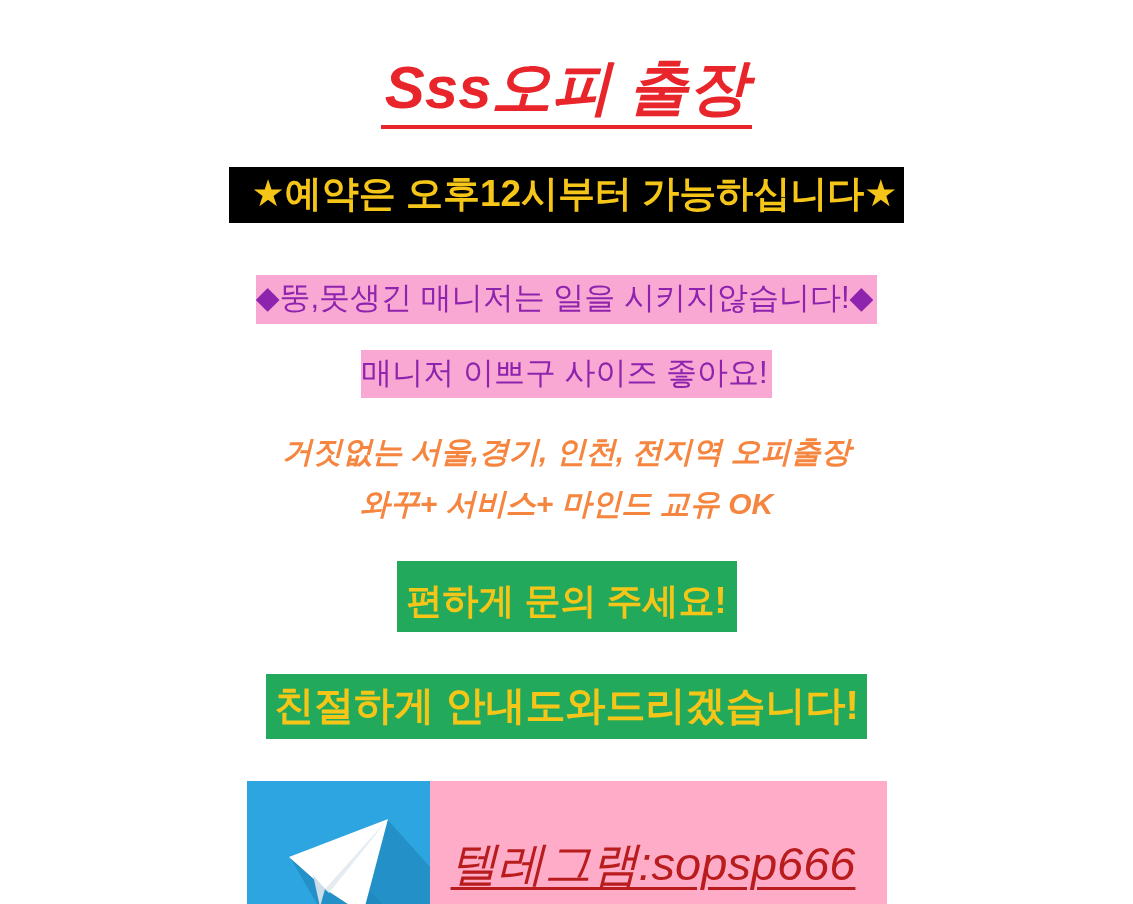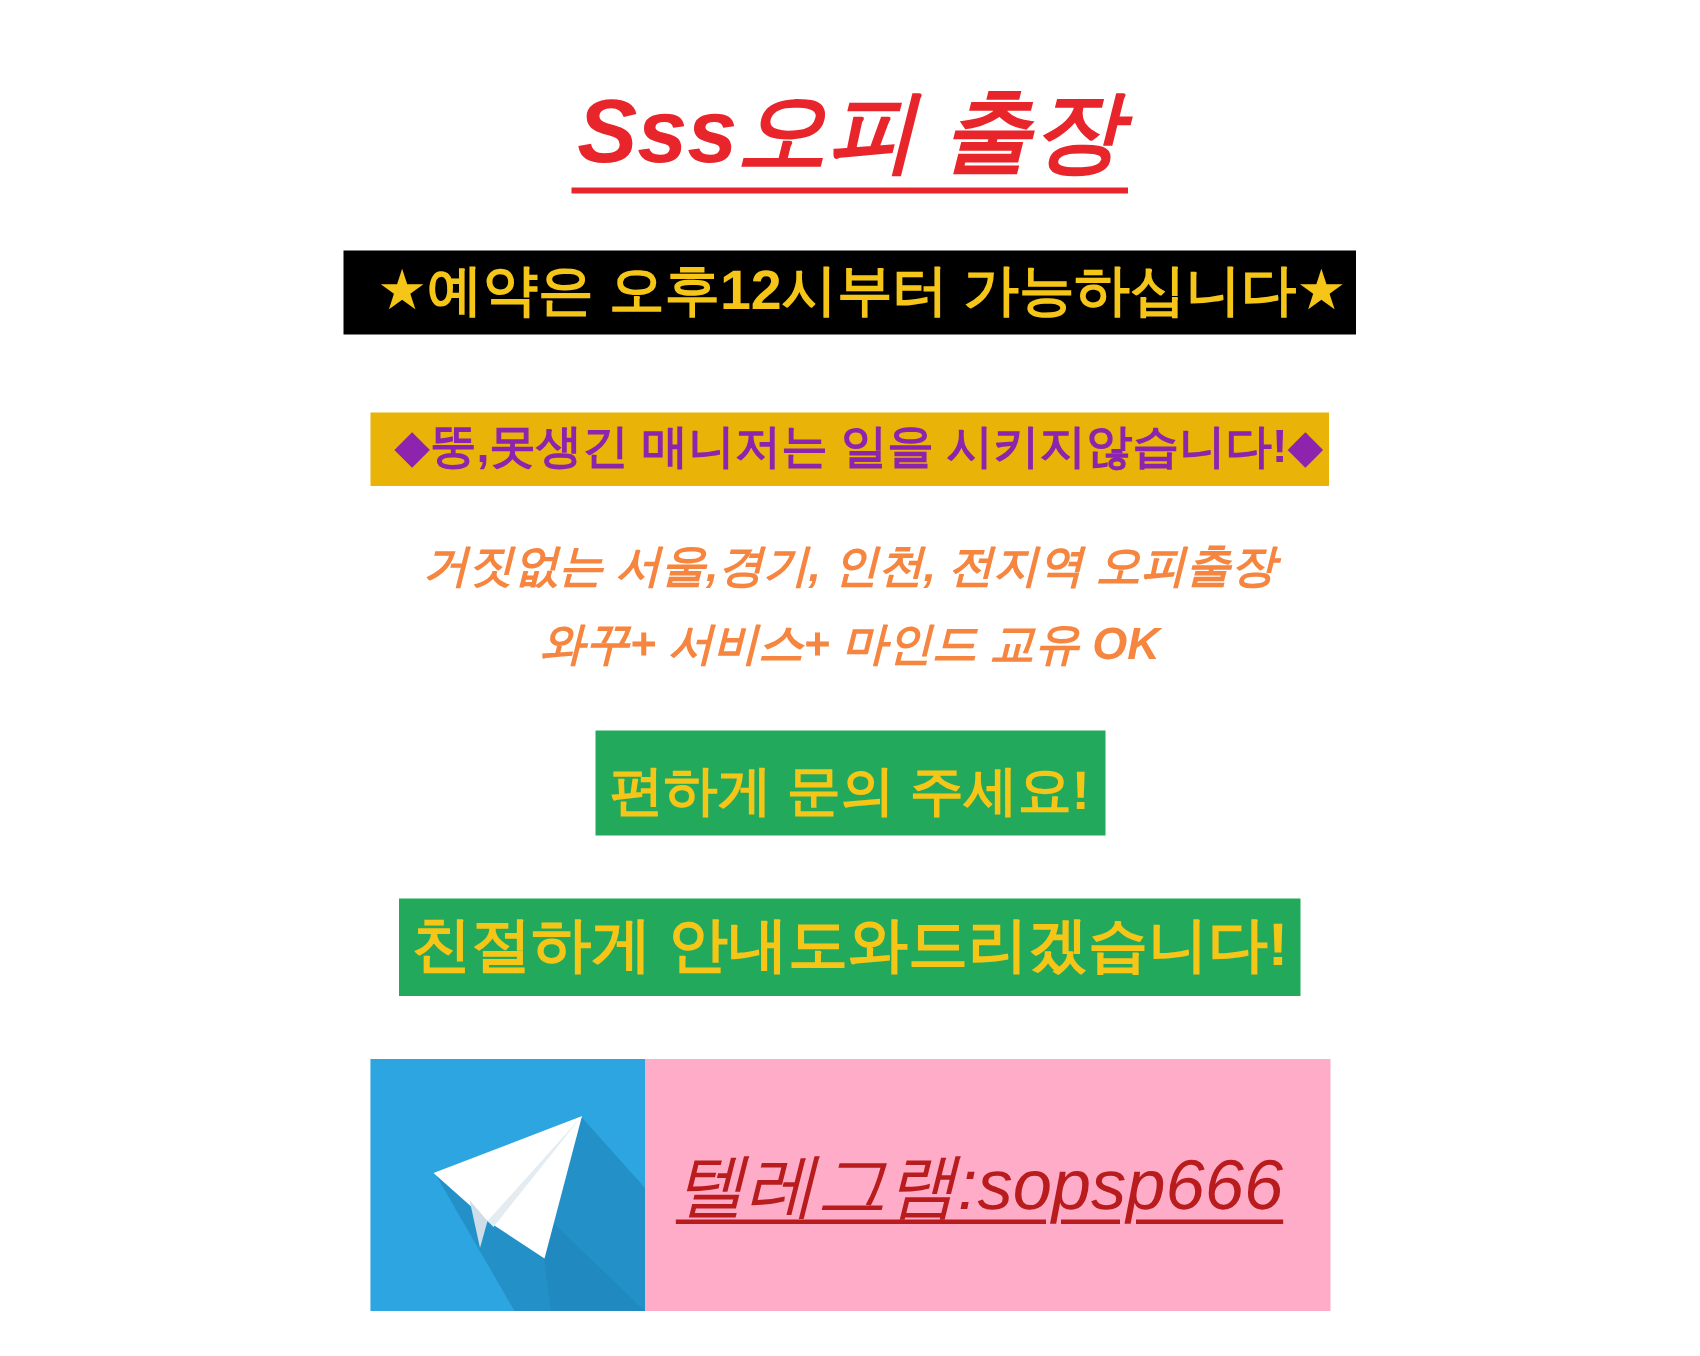--- a/index.html
+++ b/index.html
@@ -60,26 +60,26 @@
   }
 
   
   .orange-band-wrap {
     text-align: center;
   }
   .orange-band-wrap.first { margin-top: 52px; }
   .orange-band-wrap.second { margin-top: 26px; }
   .orange-band {
     display: inline-block;
-    background: #eab308;
+    background: #f9a8d4;
     color: #8e23ad;
     font-size: 31px;
-    font-weight: bold;
+    font-weight: normal;
     line-height: 1.3;
-    padding: 3px 4px 5px 16px;
+    padding: 3px 4px 5px 0;
     white-space: nowrap;
   }
 
   
   .italic-lines {
     margin-top: 28px;
     text-align: center;
   }
   .italic-line {
     color: #f5853f;
@@ -160,20 +160,23 @@
   </div>
 
   <div class="black-banner-wrap">
     <div class="black-banner">★예약은 오후12시부터 가능하십니다★</div>
   </div>
 
   <div class="orange-band-wrap first">
     <div class="orange-band">◆뚱,못생긴 매니저는 일을 시키지않습니다!◆</div>
   </div>
 
+  <div class="orange-band-wrap second">
+    <div class="orange-band">매니저 이쁘구 사이즈 좋아요!</div>
+  </div>
 
   <div class="italic-lines">
     <div class="italic-line">거짓없는 서울,경기, 인천, 전지역 오피출장</div>
     <div class="italic-line">와꾸+ 서비스+ 마인드 교유 OK</div>
   </div>
 
   <div class="green-band-wrap first">
     <div class="green-band sm">편하게 문의 주세요!</div>
   </div>
 

